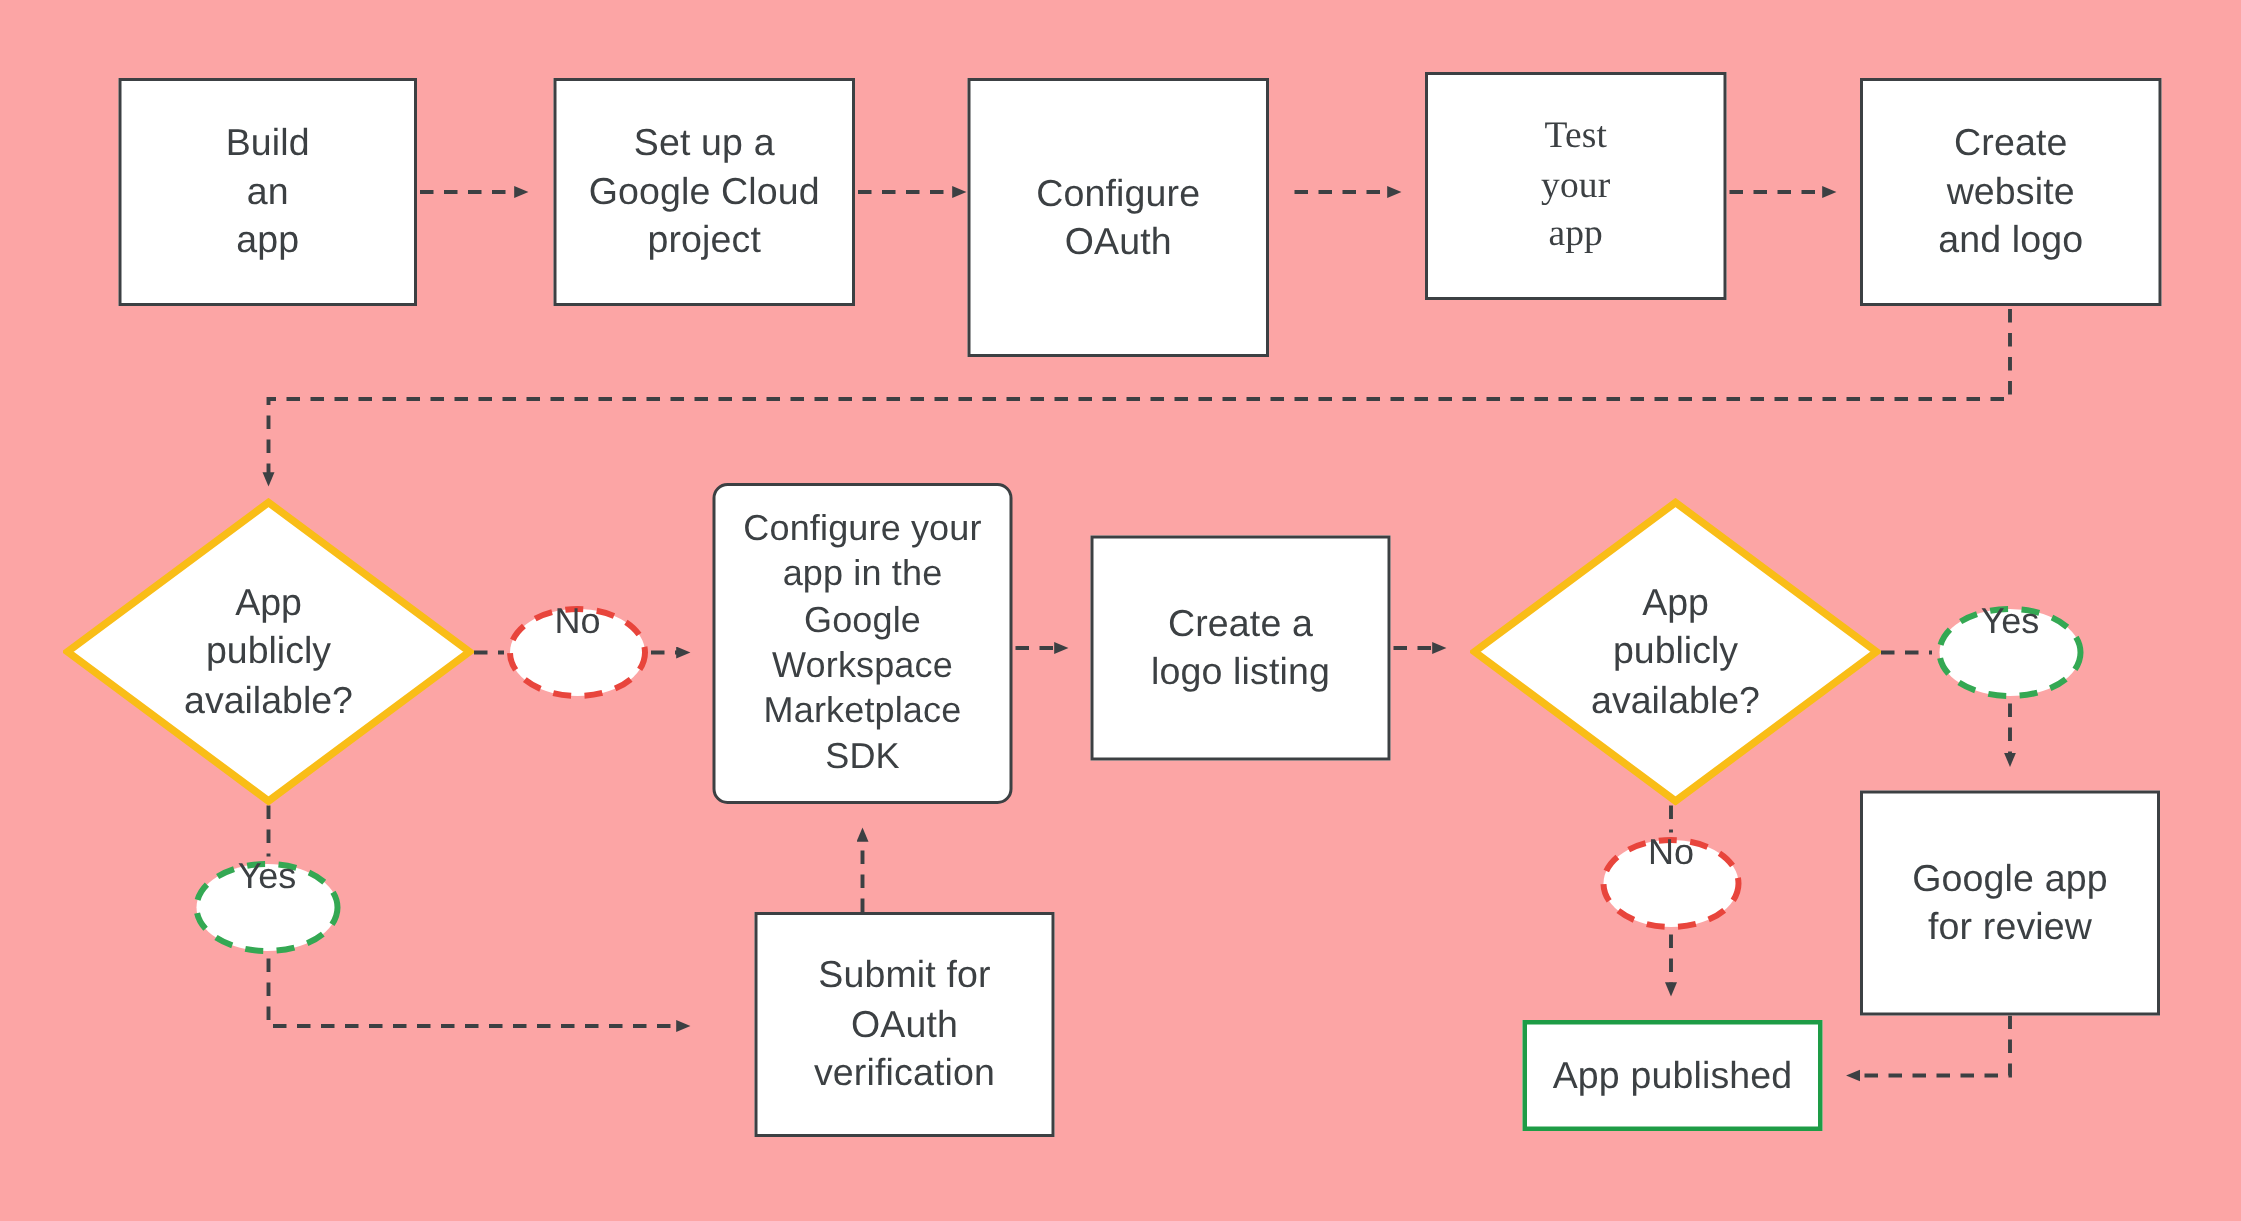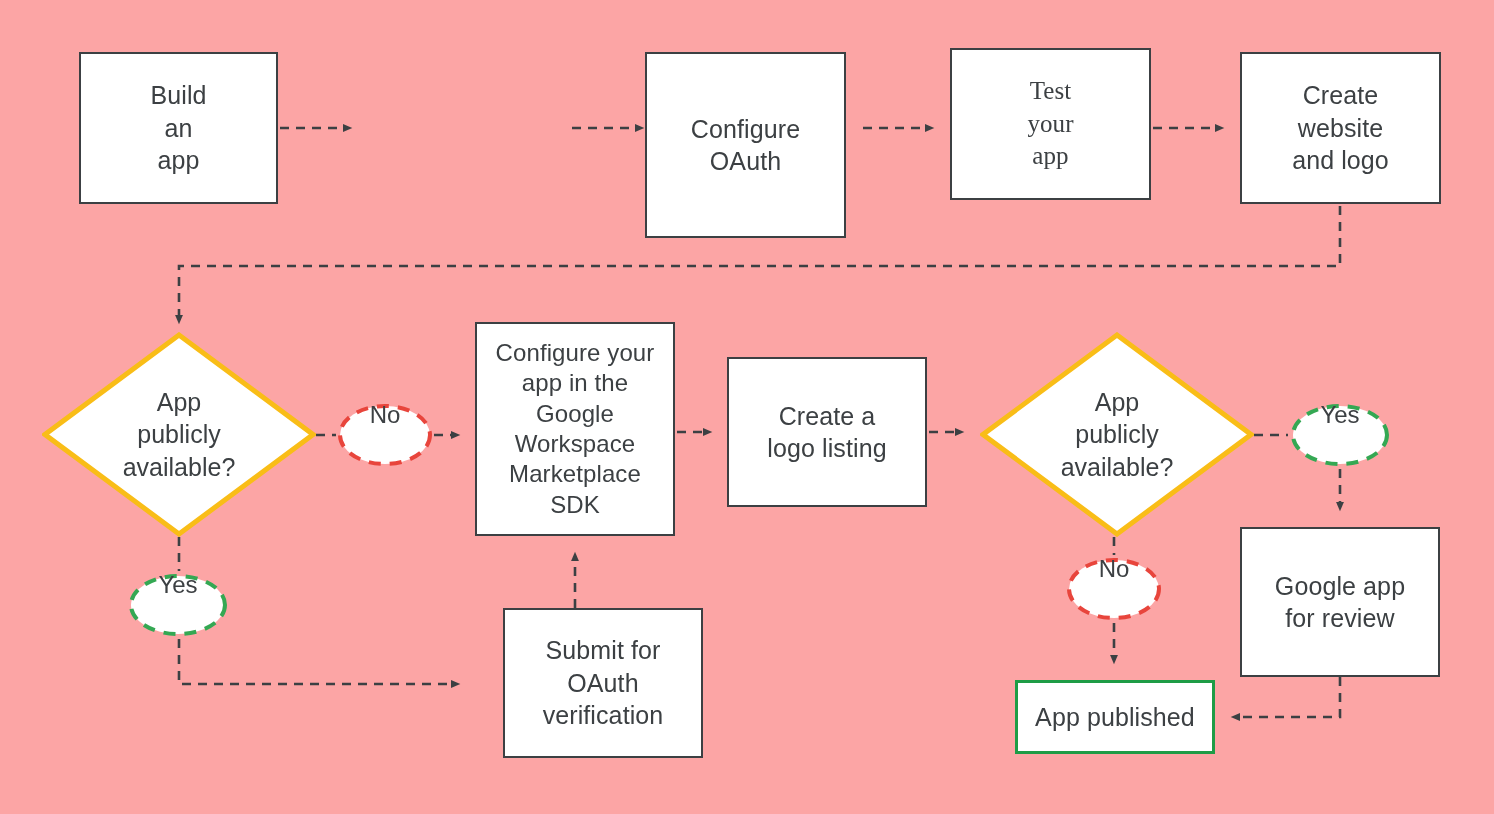--- a/index.html
+++ b/index.html
@@ -134,20 +134,25 @@
       <path d="M1340,677 L1340,717 L1239,717" marker-end="url(#arrow)"></path>
     </g>
   </svg>
 
   <div class="node process" style="left:79px;top:52px;width:199px;height:152px;">
     <span class="node-label">Build
 an
 app</span>
   </div>
 
+  <div class="node process" style="left:369px;top:52px;width:201px;height:152px;">
+    <span class="node-label">Set up a
+Google Cloud
+project</span>
+  </div>
 
   <div class="node process" style="left:645px;top:52px;width:201px;height:186px;">
     <span class="node-label">Configure
 OAuth</span>
   </div>
 
   <div class="node process" style="left:950px;top:48px;width:201px;height:152px;font-family:Liberation Serif, serif;">
     <span class="node-label">Test
 your
 app</span>
@@ -161,21 +166,21 @@
 
   <div class="decision" style="left:42px;top:332px;width:274px;height:205px;">
     <svg class="diamond-shape" viewBox="0 0 274 205" preserveAspectRatio="none" xmlns="http://www.w3.org/2000/svg">
       <polygon points="137,3 271,102.5 137,202 3,102.5" fill="#ffffff" stroke="#f9bd17" stroke-width="5"></polygon>
     </svg>
     <span class="node-label">App
 publicly
 available?</span>
   </div>
 
-  <div class="node process" style="left:475px;top:322px;width:200px;height:214px;font-size:24px;line-height:1.27;">
+  <div class="node process" style="left:475px;top:322px;width:200px;height:214px;font-size:24px;line-height:1.27;border-radius:10px;">
     <span class="node-label">Configure your
 app in the
 Google
 Workspace
 Marketplace
 SDK</span>
   </div>
 
   <div class="node process" style="left:727px;top:357px;width:200px;height:150px;">
     <span class="node-label">Create a

